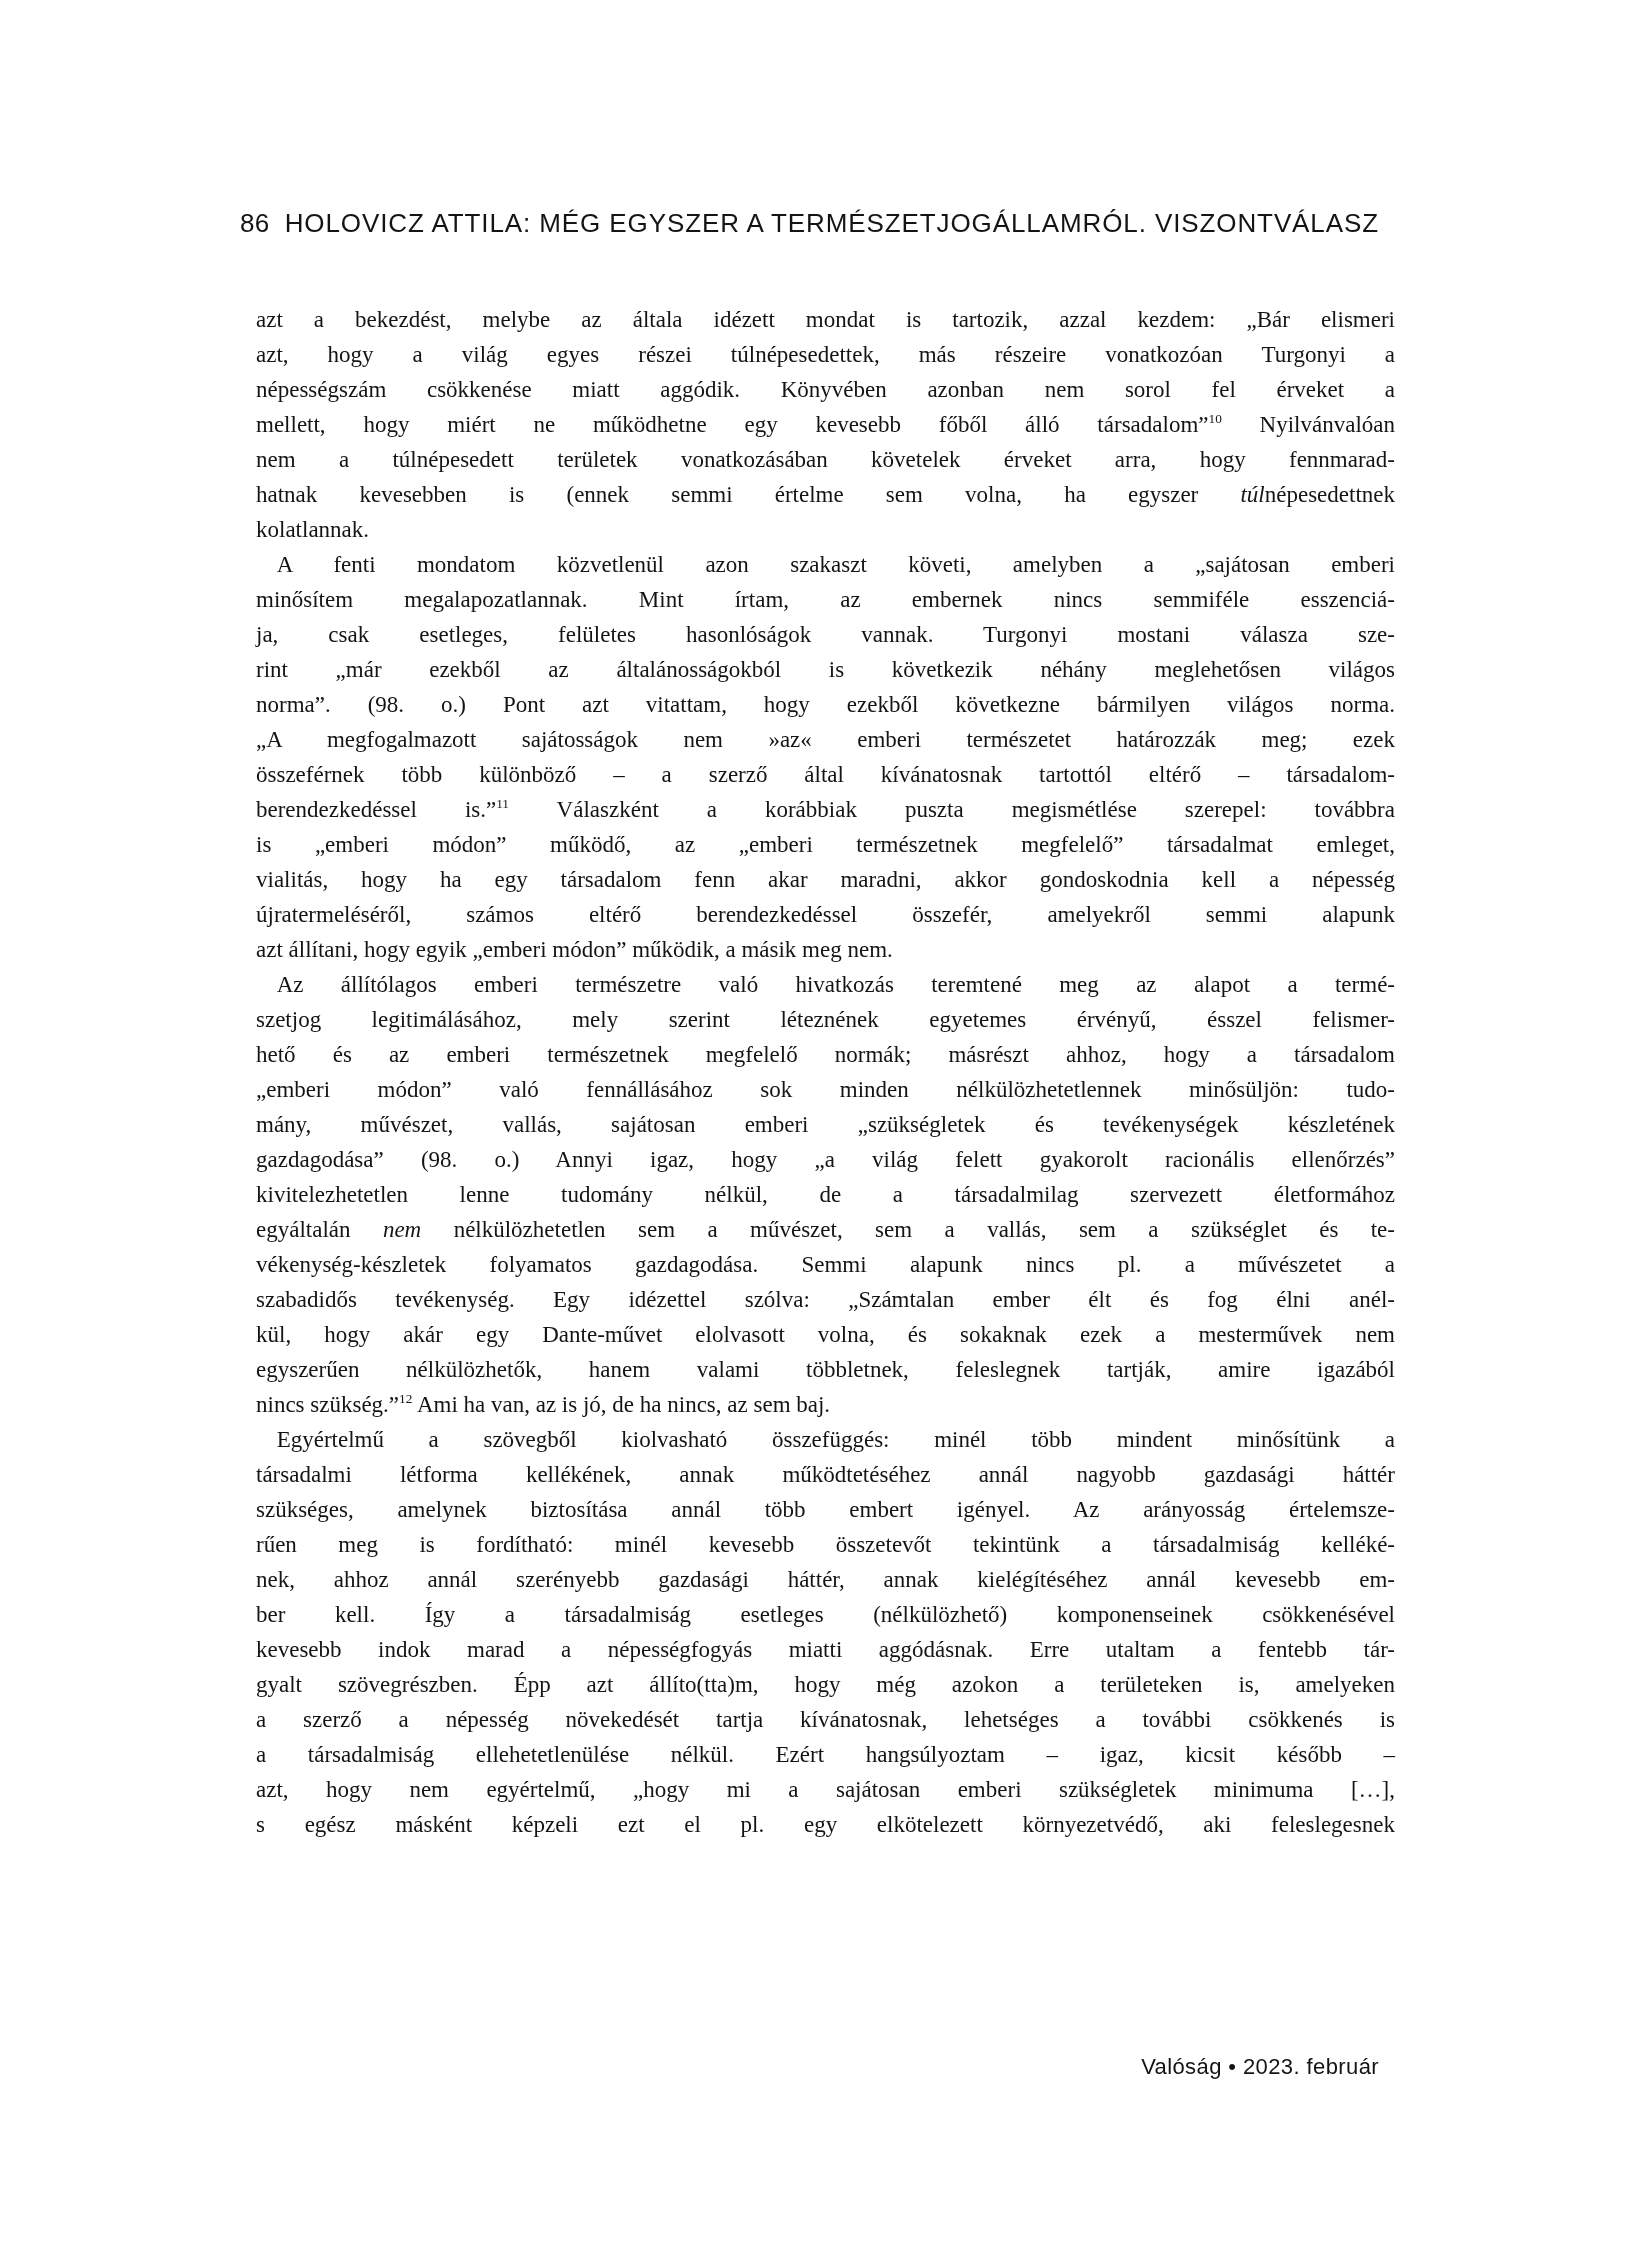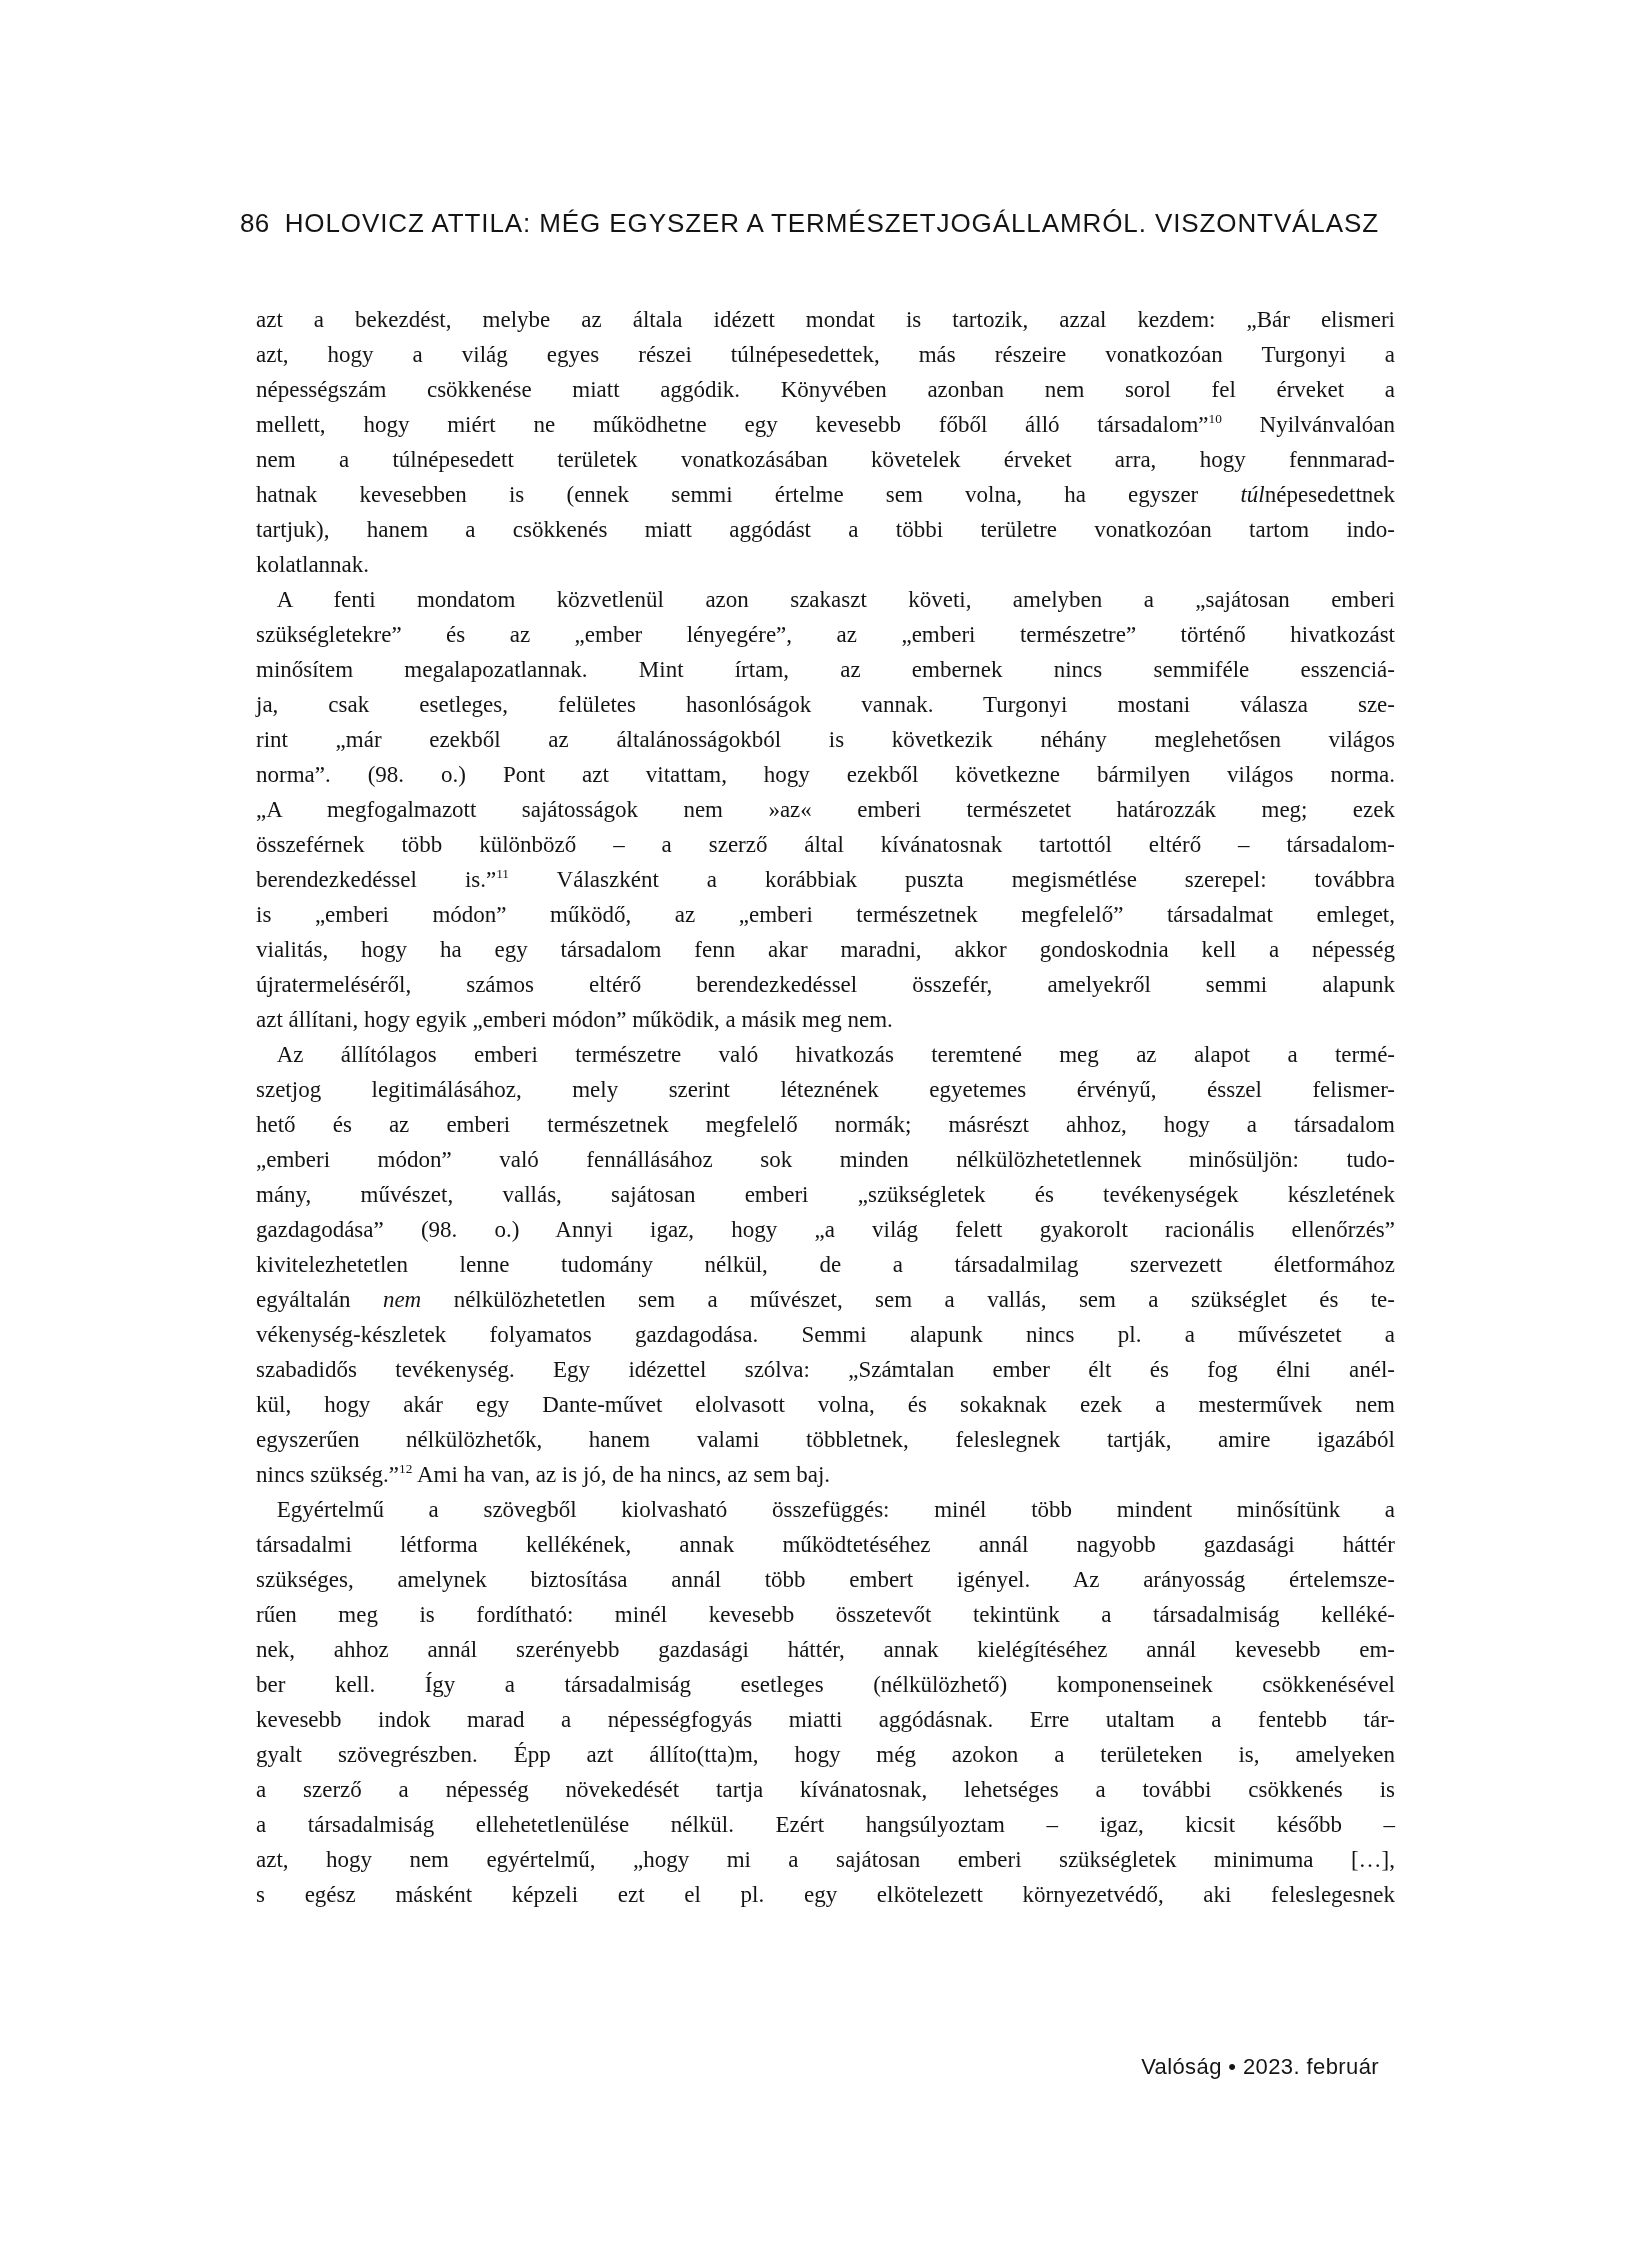--- a/index.html
+++ b/index.html
@@ -76,26 +76,24 @@
   </div>
 
   <div class="article">
       <div class="para">
         <div class="line">azt a bekezdést, melybe az általa idézett mondat is tartozik, azzal kezdem: „Bár elismeri</div>
         <div class="line">azt, hogy a világ egyes részei túlnépesedettek, más részeire vonatkozóan Turgonyi a</div>
         <div class="line">népességszám csökkenése miatt aggódik. Könyvében azonban nem sorol fel érveket a</div>
         <div class="line">mellett, hogy miért ne működhetne egy kevesebb főből álló társadalom”<sup>10</sup> Nyilvánvalóan</div>
         <div class="line">nem a túlnépesedett területek vonatkozásában követelek érveket arra, hogy fennmarad-</div>
         <div class="line">hatnak kevesebben is (ennek semmi értelme sem volna, ha egyszer <i>túl</i>népesedettnek</div>
-        <div class="line">tartjuk), hanem a csökkenés miatt aggódást a többi területre vonatkozóan tartom indo-</div>
         <div class="line last">kolatlannak.</div>
       </div>
       <div class="para indent">
         <div class="line">A fenti mondatom közvetlenül azon szakaszt követi, amelyben a „sajátosan emberi</div>
-        <div class="line">szükségletekre” és az „ember lényegére”, az „emberi természetre” történő hivatkozást</div>
         <div class="line">minősítem megalapozatlannak. Mint írtam, az embernek nincs semmiféle esszenciá-</div>
         <div class="line">ja, csak esetleges, felületes hasonlóságok vannak. Turgonyi mostani válasza sze-</div>
         <div class="line">rint „már ezekből az általánosságokból is következik néhány meglehetősen világos</div>
         <div class="line">norma”. (98. o.) Pont azt vitattam, hogy ezekből következne bármilyen világos norma.</div>
         <div class="line">„A megfogalmazott sajátosságok nem »az« emberi természetet határozzák meg; ezek</div>
         <div class="line">összeférnek több különböző – a szerző által kívánatosnak tartottól eltérő – társadalom-</div>
         <div class="line">berendezkedéssel is.”<sup>11</sup> Válaszként a korábbiak puszta megismétlése szerepel: továbbra</div>
         <div class="line">is „emberi módon” működő, az „emberi természetnek megfelelő” társadalmat emleget,</div>
         <div class="line">vialitás, hogy ha egy társadalom fenn akar maradni, akkor gondoskodnia kell a népesség</div>
         <div class="line">újratermeléséről, számos eltérő berendezkedéssel összefér, amelyekről semmi alapunk</div>

